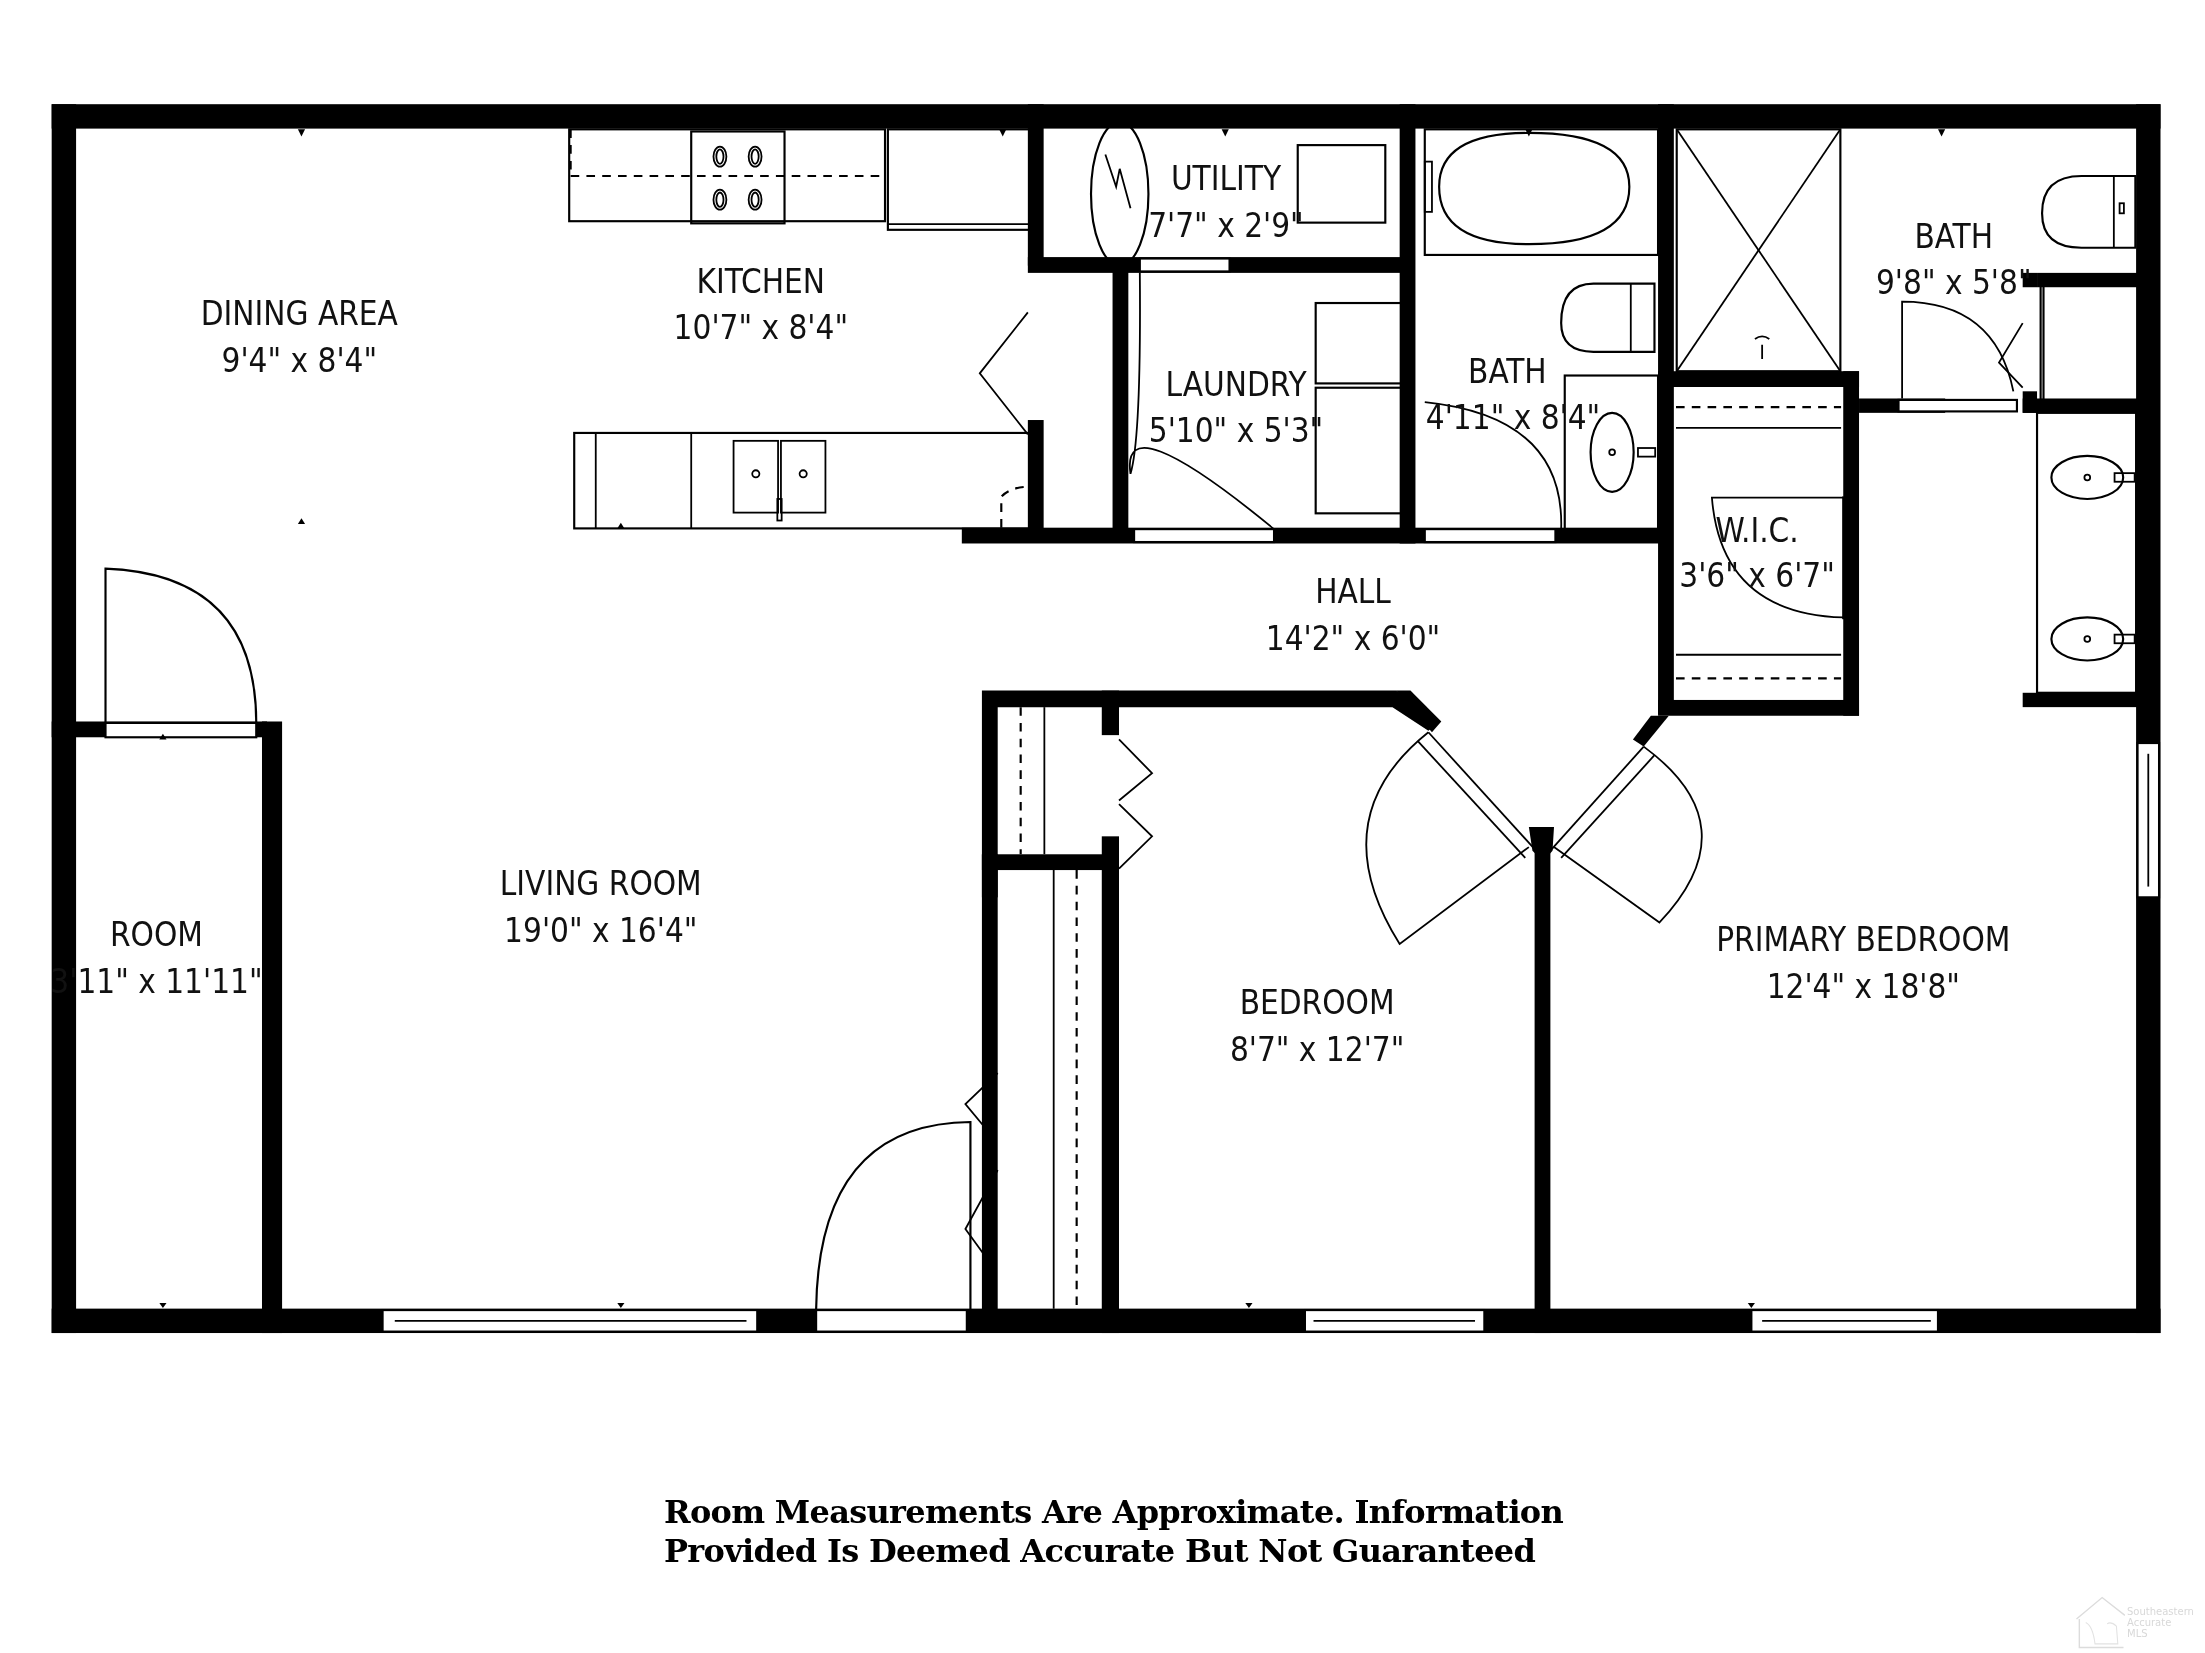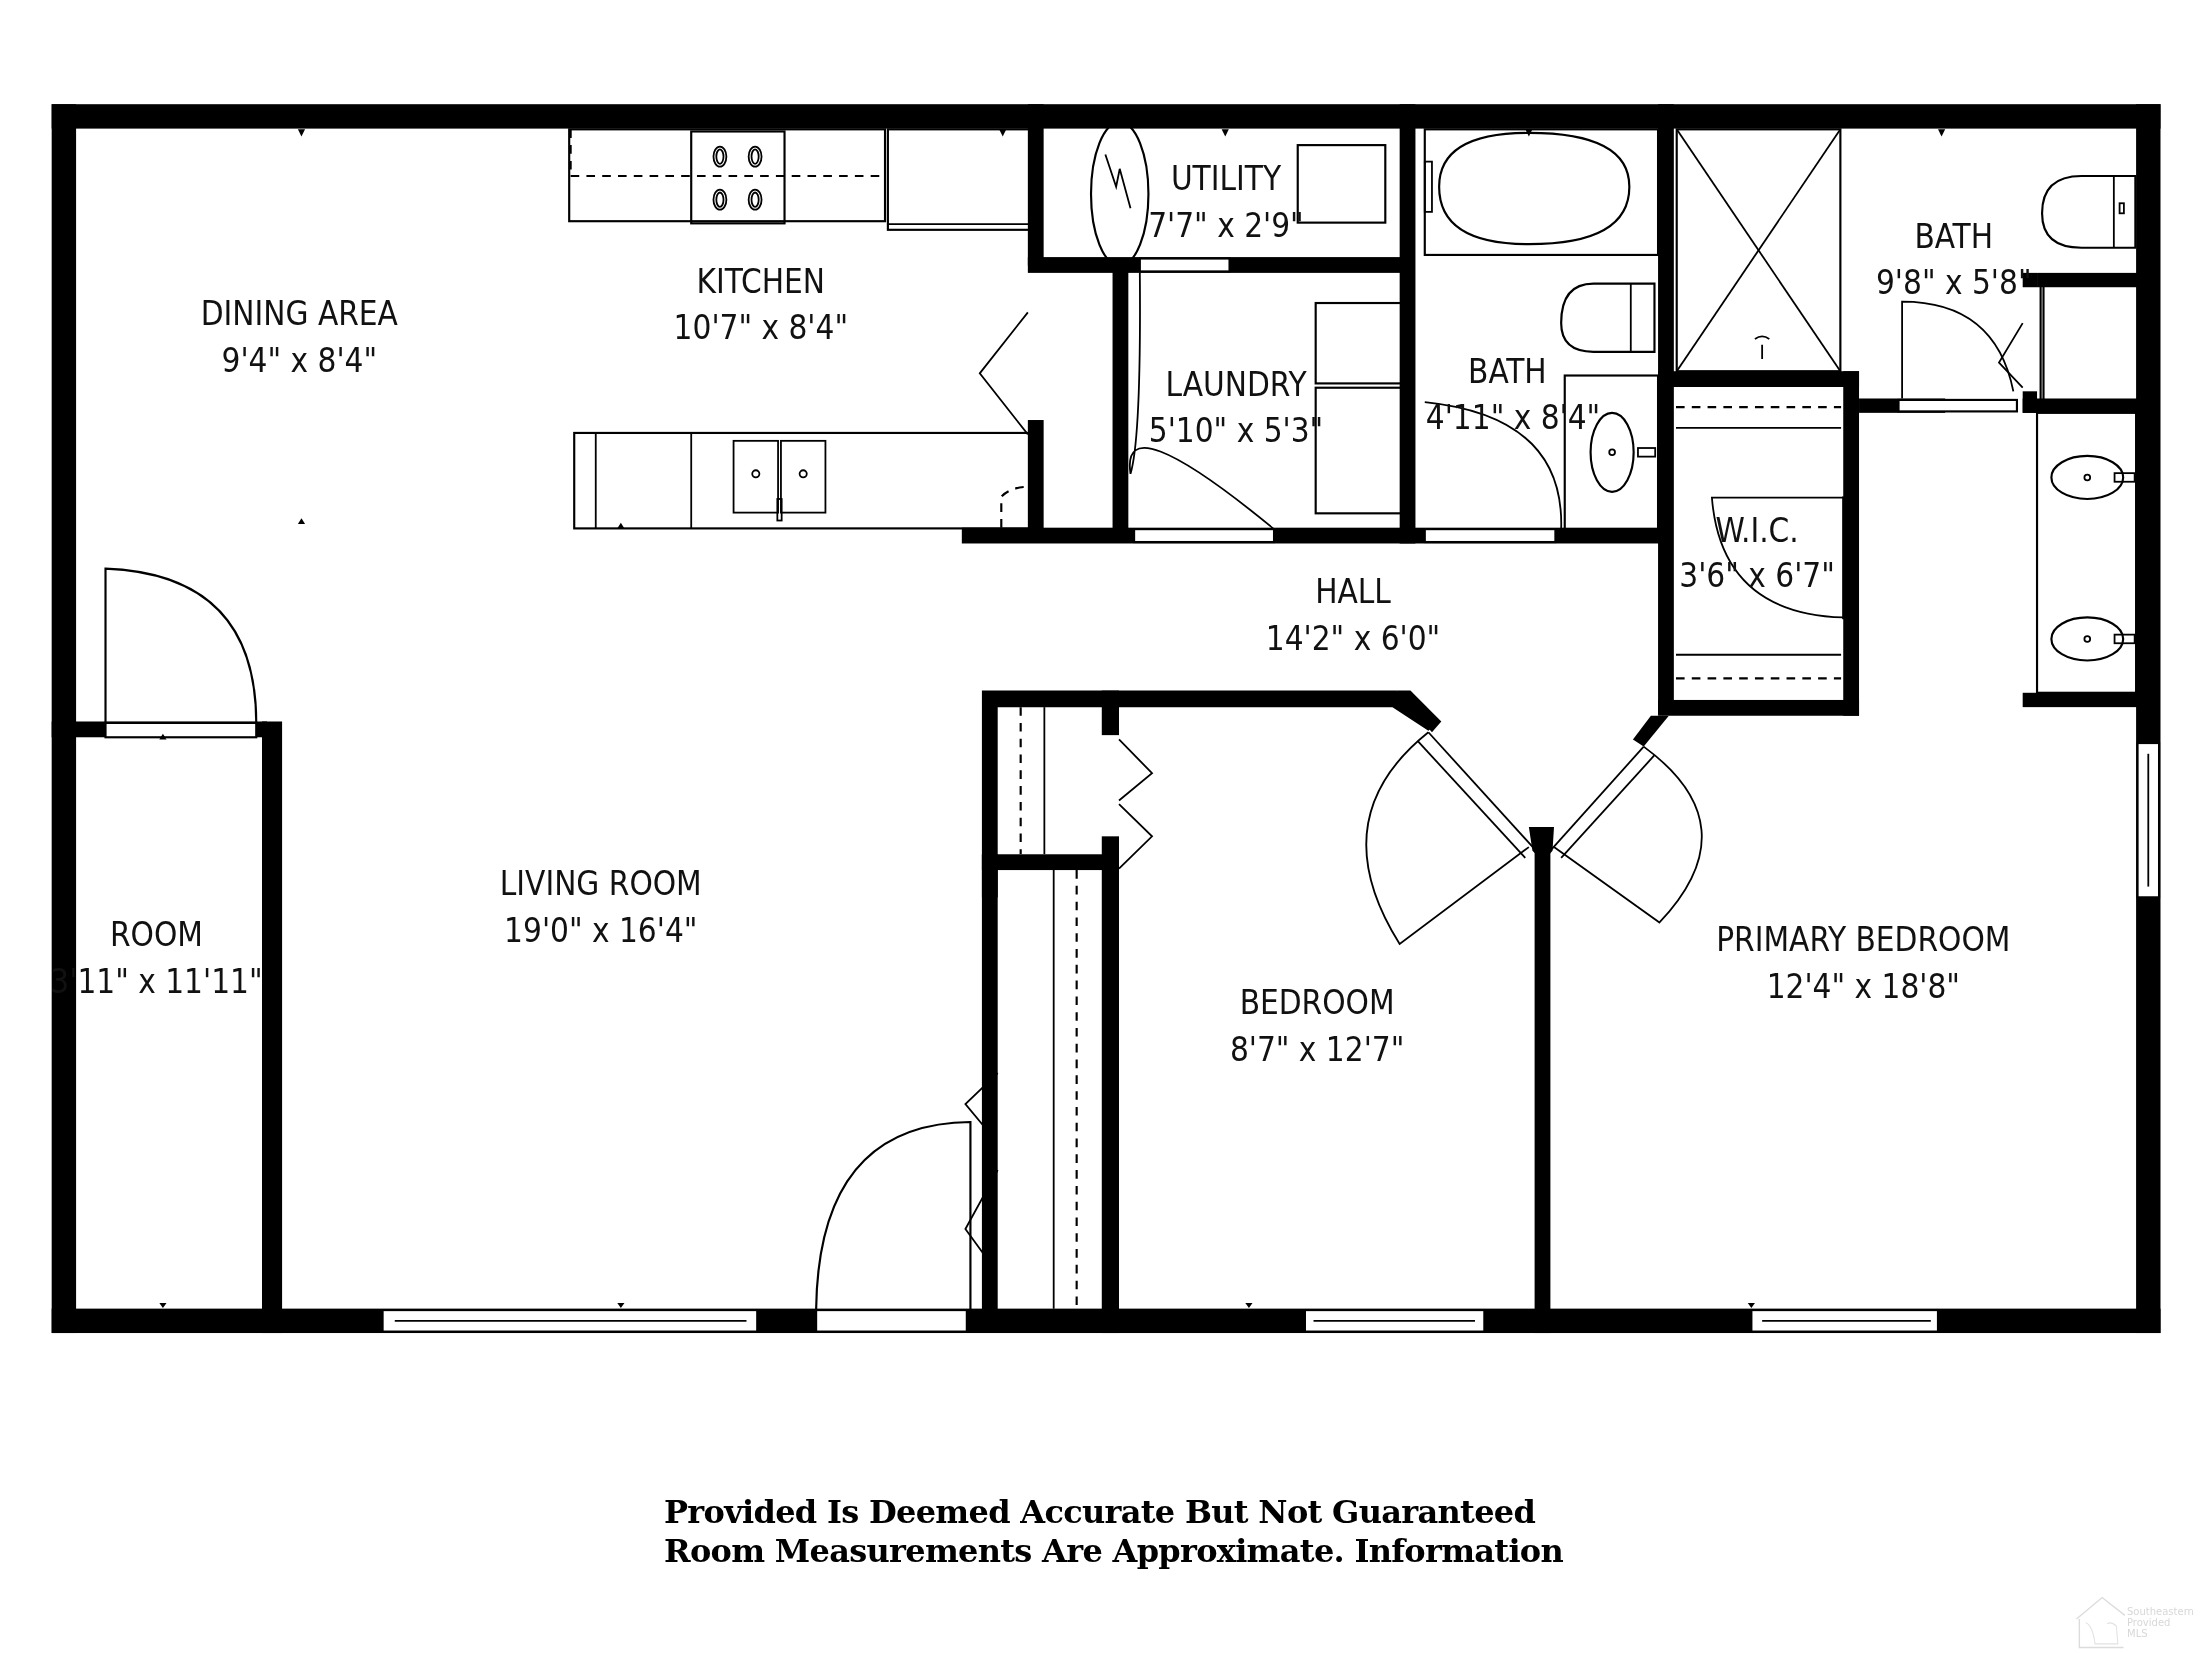--- a/index.html
+++ b/index.html
@@ -268,29 +268,29 @@
 
     <text class="room-name" x="1835" y="1412">BEDROOM</text>
     <text class="room-dim" x="1835" y="1478">8'7" x 12'7"</text>
 
     <text class="room-name" x="2596" y="1325">PRIMARY BEDROOM</text>
     <text class="room-dim" x="2596" y="1390">12'4" x 18'8"</text>
   </g>
 </svg>
 
 <div class="disclaimer">
+  <div>Room Measurements Are Approximate. Information</div>
   <div>Provided Is Deemed Accurate But Not Guaranteed</div>
-  <div>Room Measurements Are Approximate. Information</div>
 </div>
 
 <div class="watermark">
   <svg width="50" height="57" viewBox="0 0 70 80">
     <path d="M2 35 L38 5 L70 30" fill="none" stroke="#dcdcdc" stroke-width="2"></path>
     <path d="M6 35 L6 75 L68 75" fill="none" stroke="#dcdcdc" stroke-width="2"></path>
     <path d="M15 40 Q25 45 28 70 L60 70 L58 45 Q50 38 45 42" fill="none" stroke="#e2e2e2" stroke-width="1.5"></path>
   </svg>
   <div class="txt">
     <div>Southeastern</div>
-    <div>Provided</div>
+    <div>Accurate</div>
     <div>MLS</div>
   </div>
 </div>
 
 
 </body></html>

